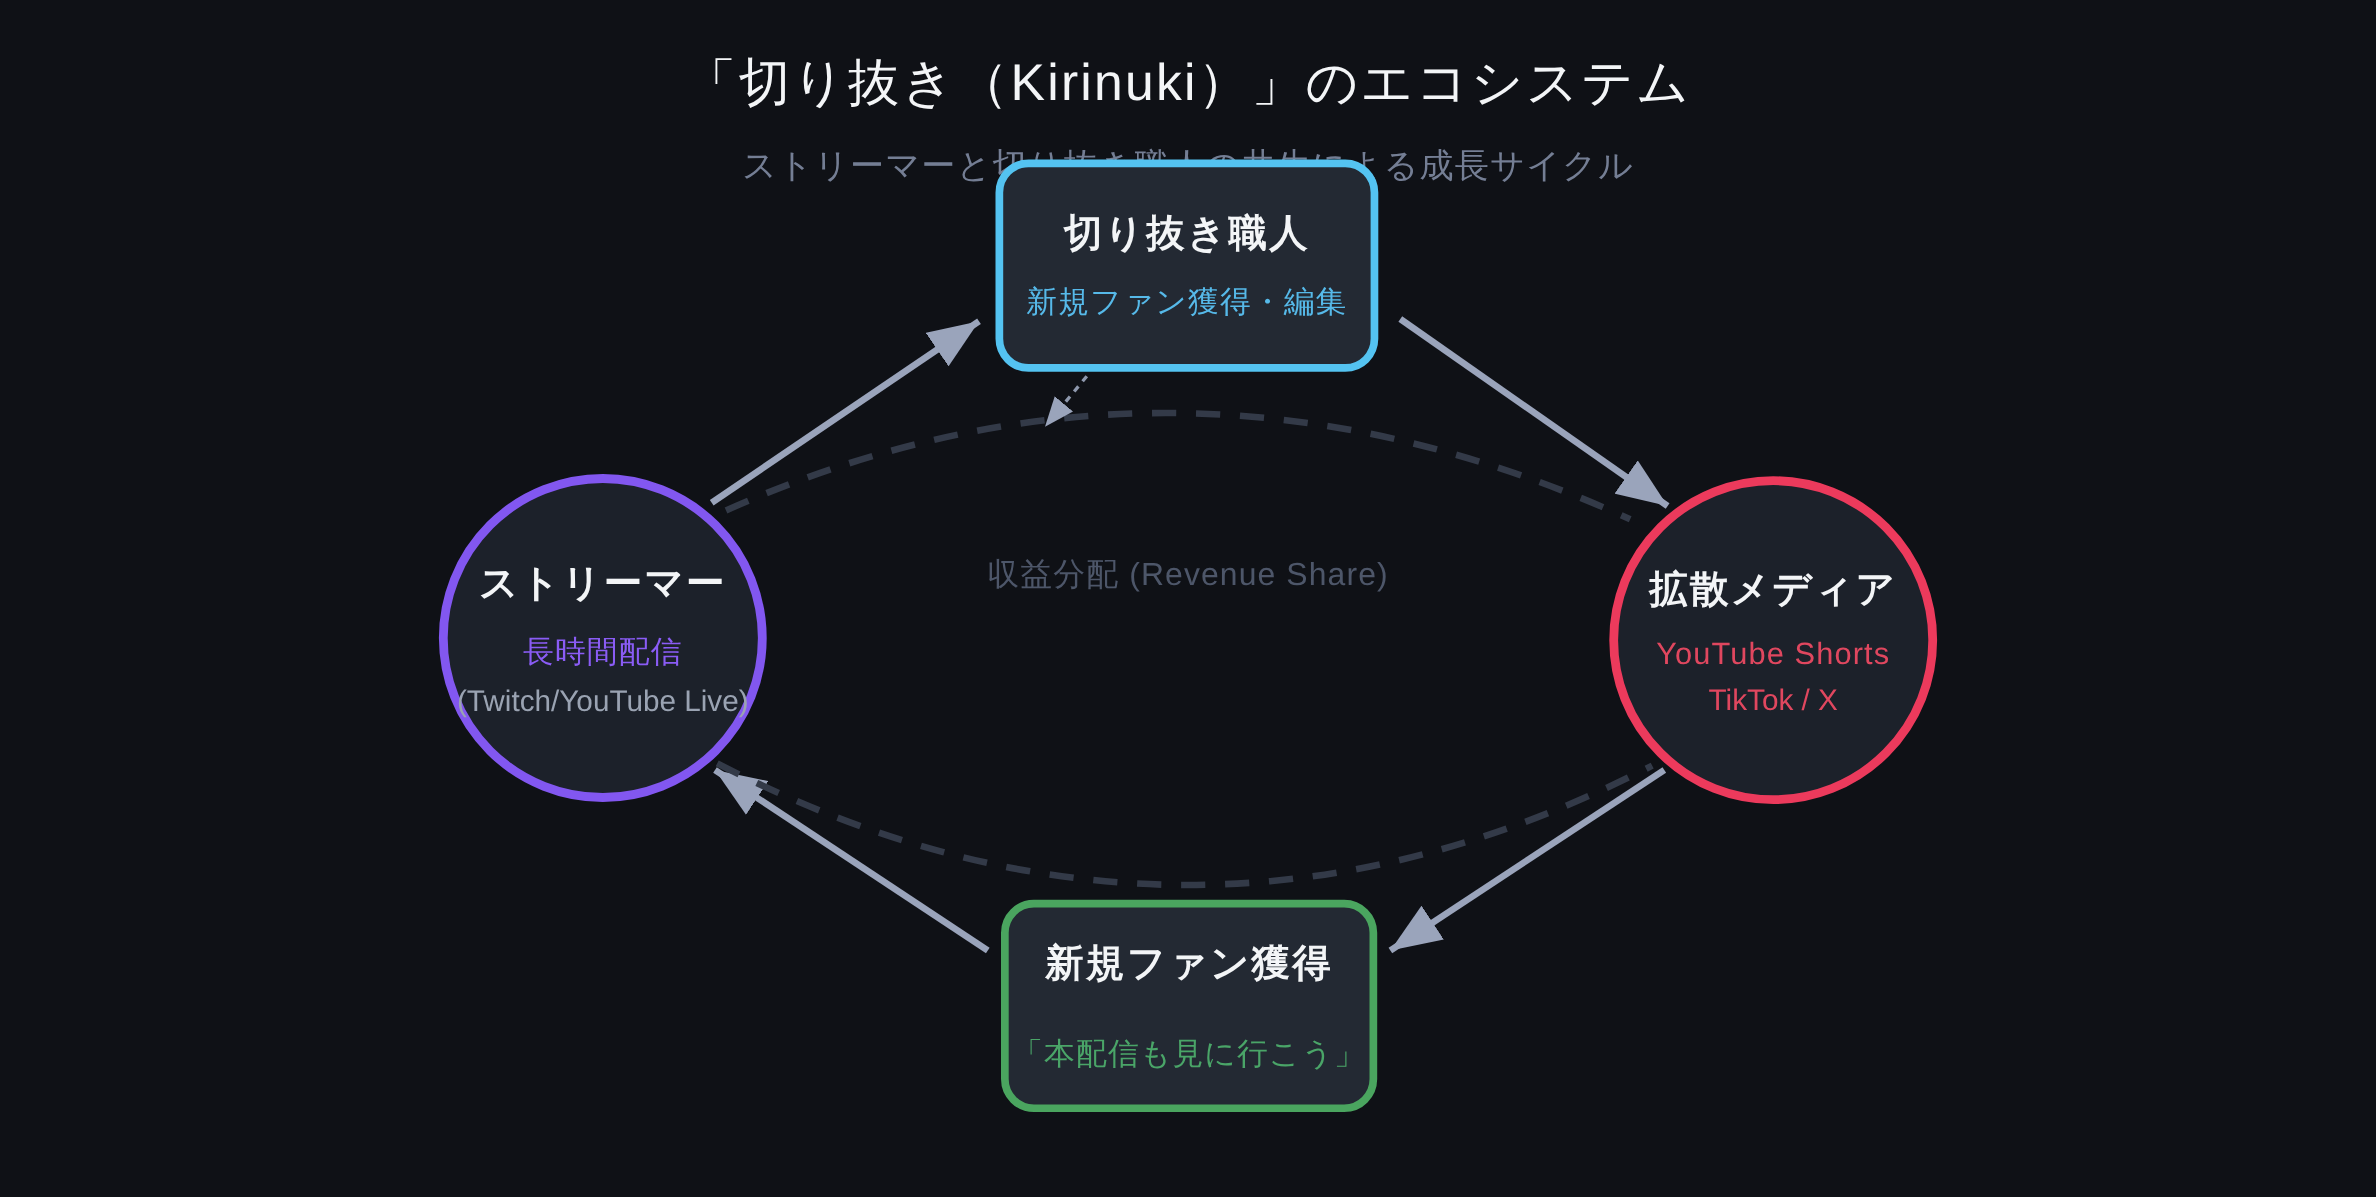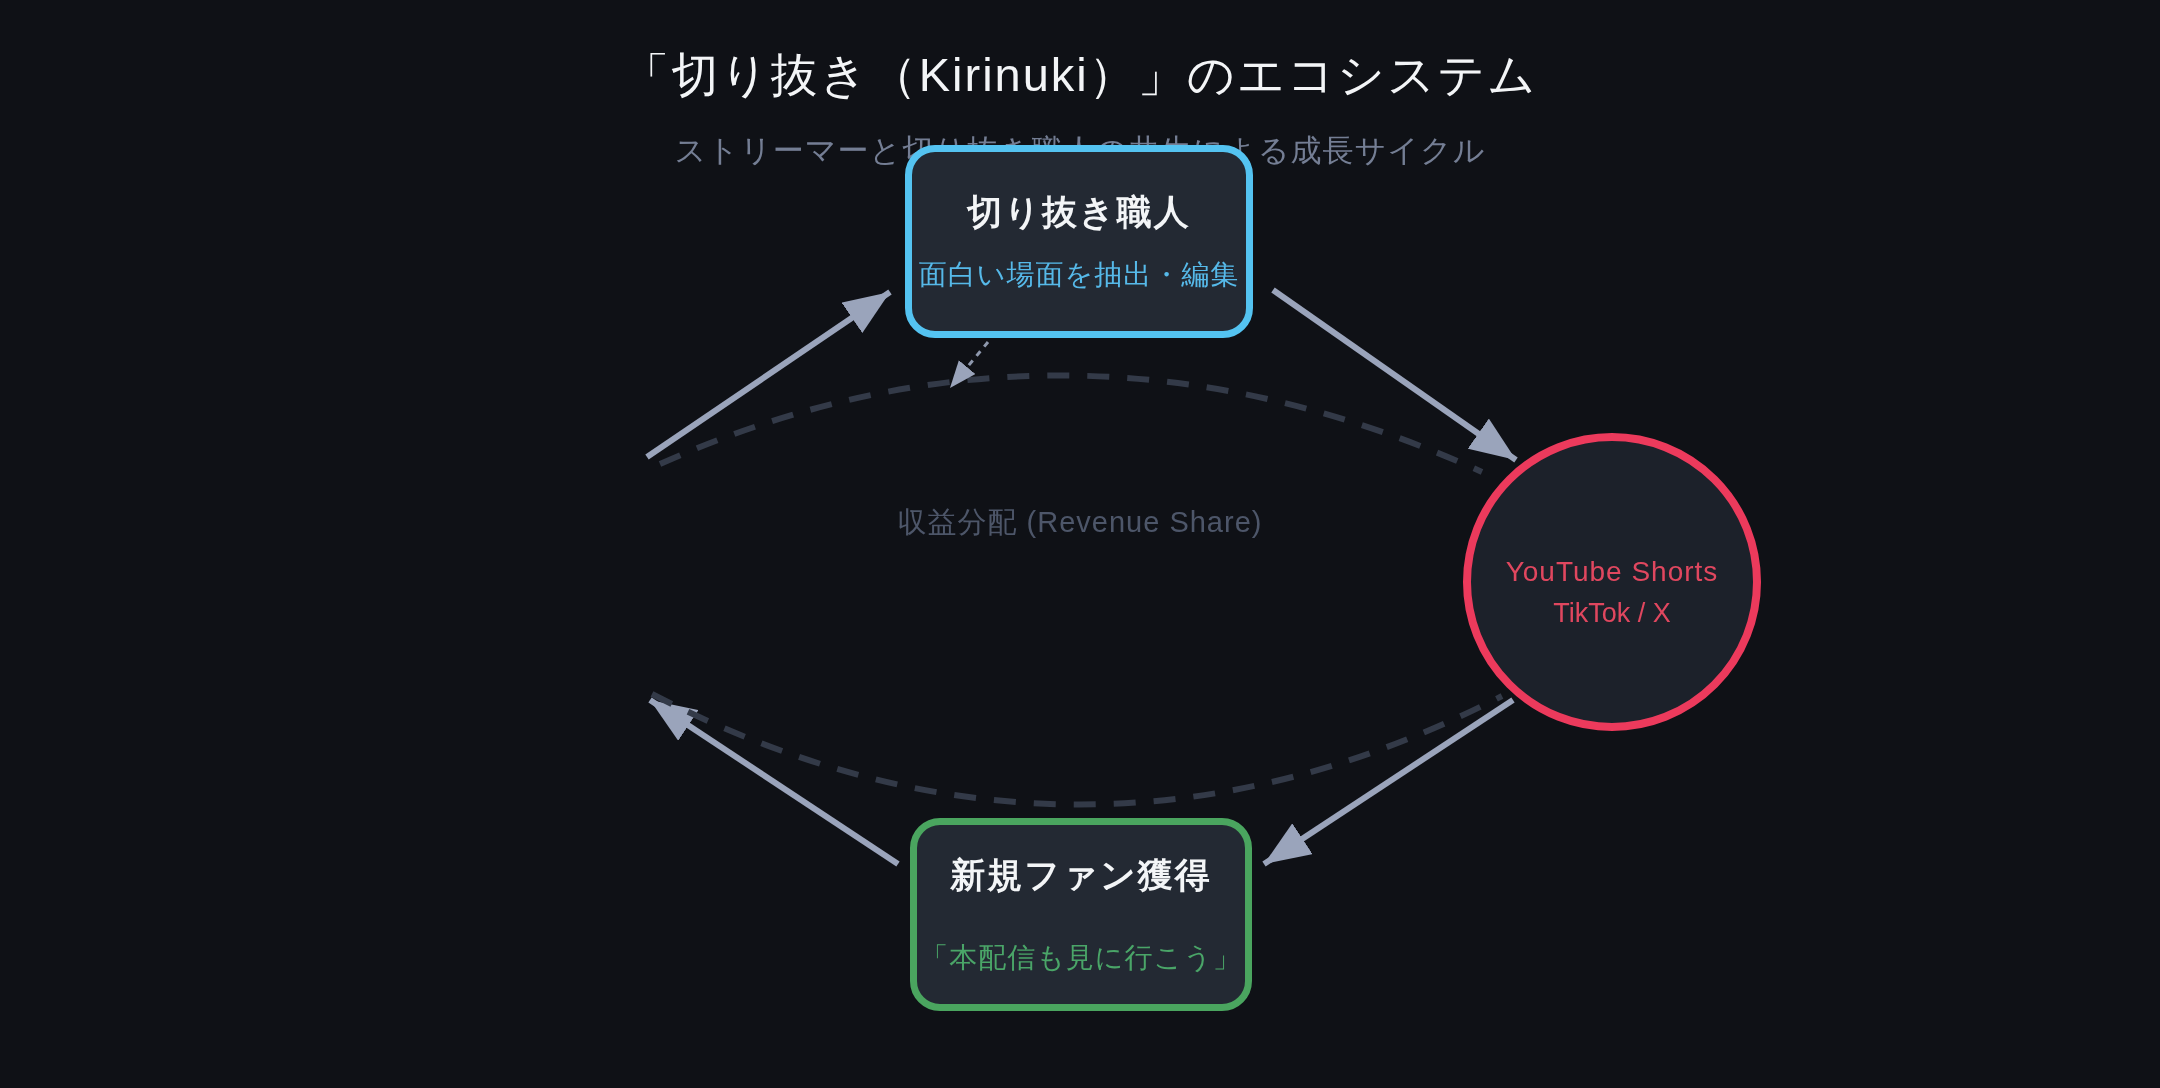--- a/index.html
+++ b/index.html
@@ -108,25 +108,31 @@
     <path d="M 660 464 Q 1066 283 1482 472" fill="none" stroke="var(--c-dashed)" stroke-width="6" stroke-dasharray="22 18"></path>
     <path d="M 652 694 Q 1078 914 1502 696" fill="none" stroke="var(--c-dashed)" stroke-width="6" stroke-dasharray="22 18"></path>
 
     <line x1="988" y1="342" x2="950" y2="388" stroke="var(--c-dotted)" stroke-width="3" stroke-dasharray="6 6" marker-end="url(#head-small)"></line>
   </svg>
 
   <div class="center-label">収益分配 (Revenue Share)</div>
 
   <div class="node node-box node-clipper">
     <div class="node-title">切り抜き職人</div>
-    <div class="node-desc">面白い場面を抽出・編集</div>
+    <div class="node-desc">新規ファン獲得・編集</div>
   </div>
 
+  <div class="node node-circle node-streamer">
+    <div class="node-title">ストリーマー</div>
+    <div class="node-desc">長時間配信</div>
+    <div class="node-sub2">(Twitch/YouTube Live)</div>
+  </div>
 
   <div class="node node-circle node-media">
+    <div class="node-title">拡散メディア</div>
     <div class="node-desc">YouTube Shorts</div>
     <div class="node-sub2">TikTok / X</div>
   </div>
 
   <div class="node node-box node-fans">
     <div class="node-title">新規ファン獲得</div>
     <div class="node-desc">「本配信も見に行こう」</div>
   </div>
 
 </div>

